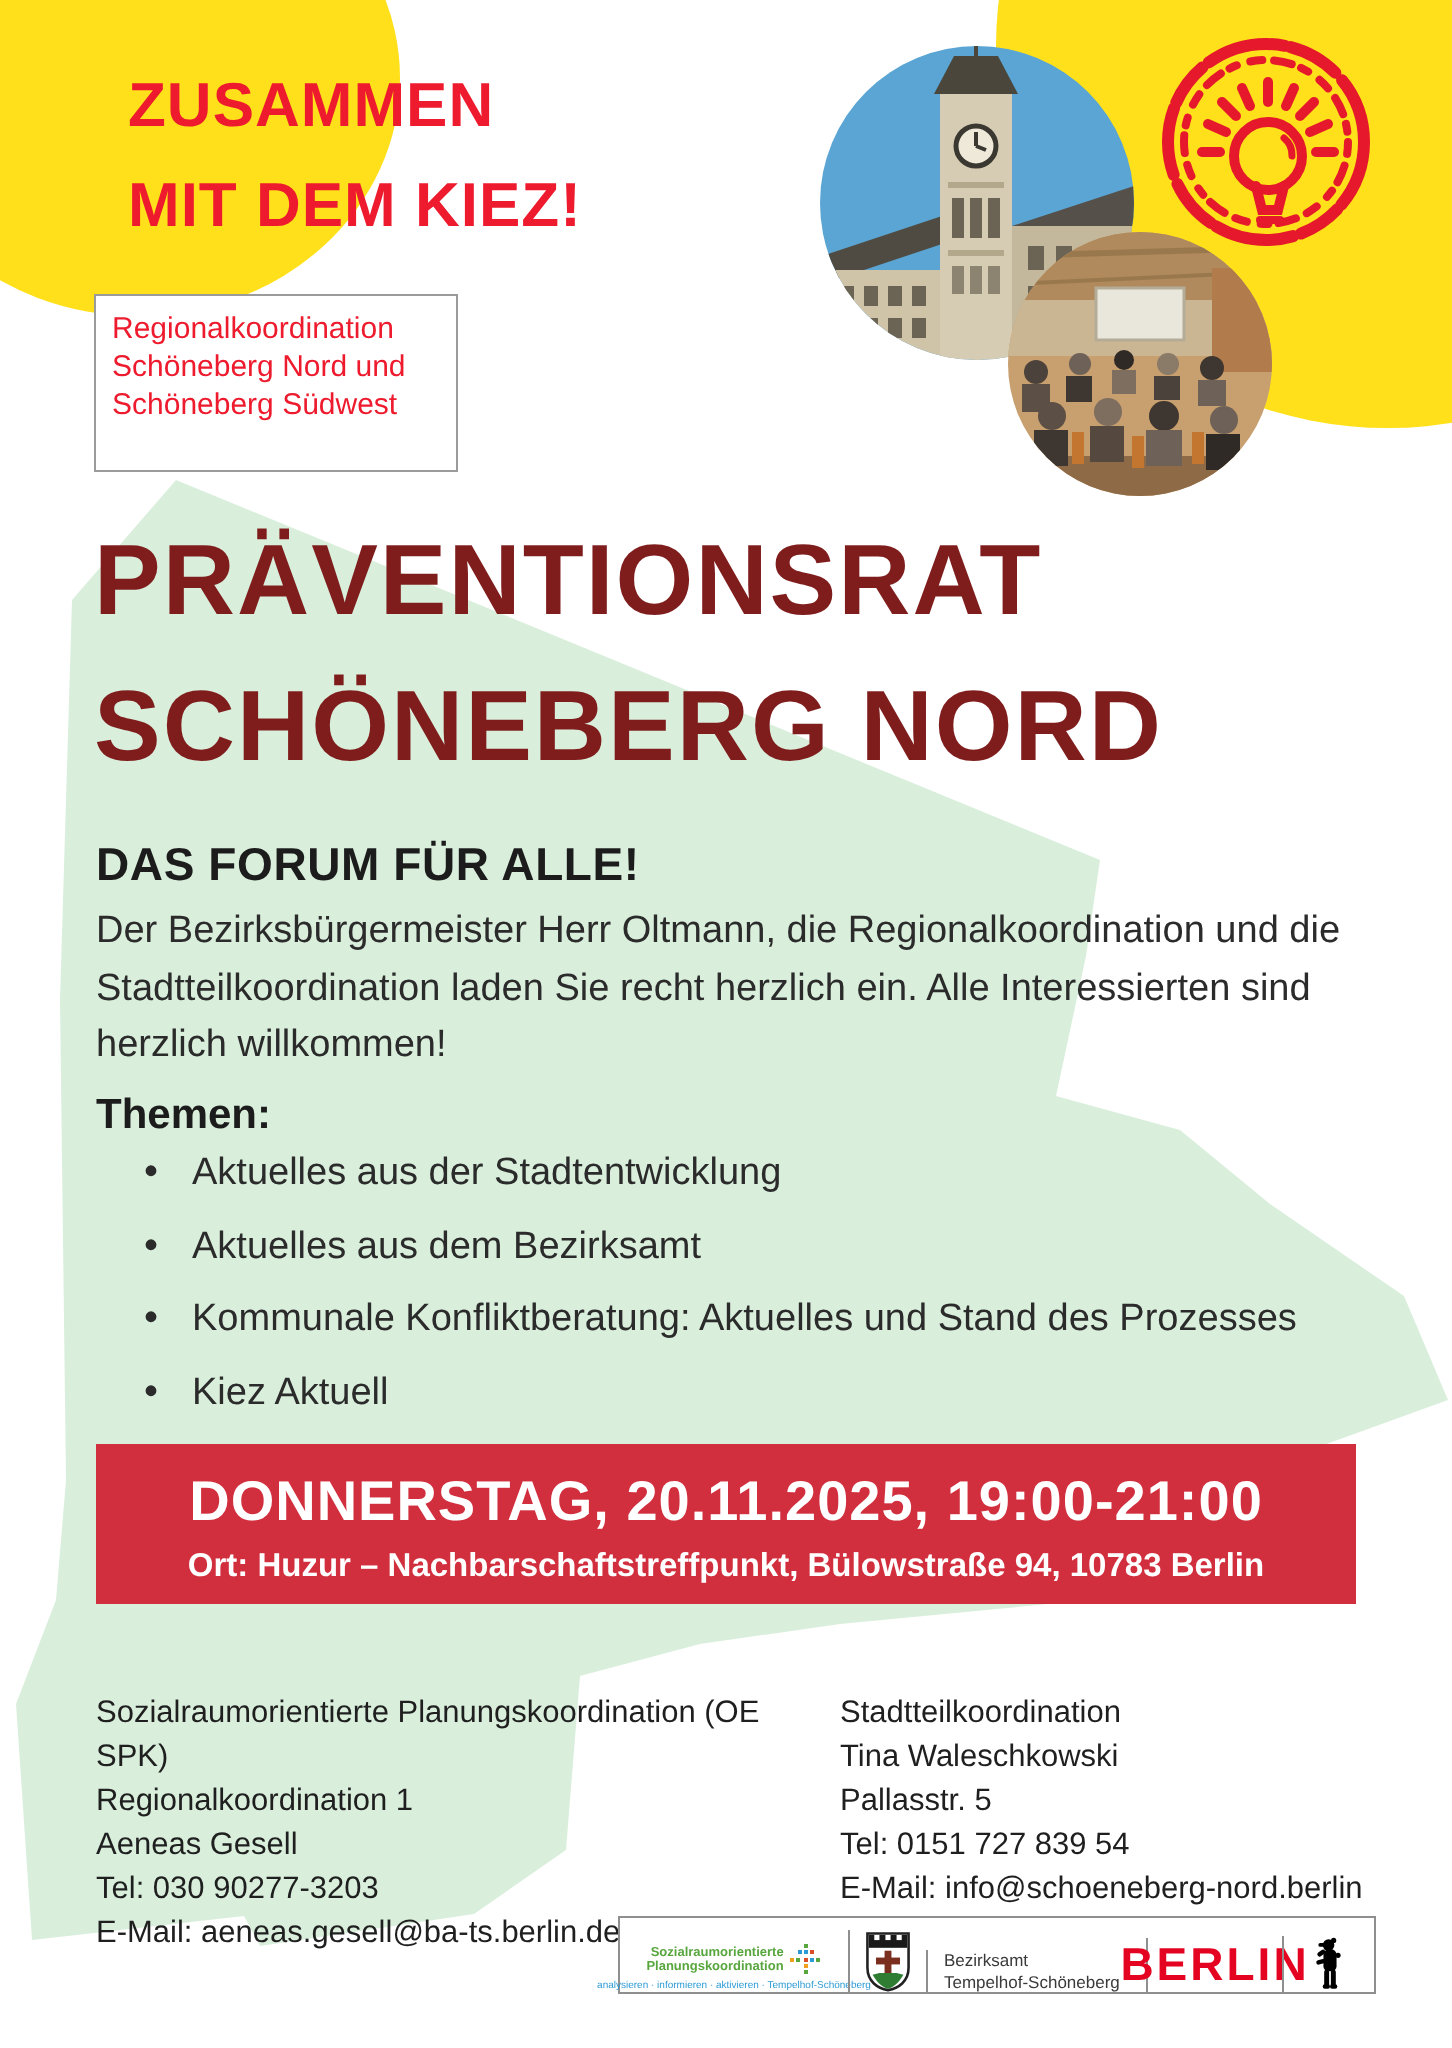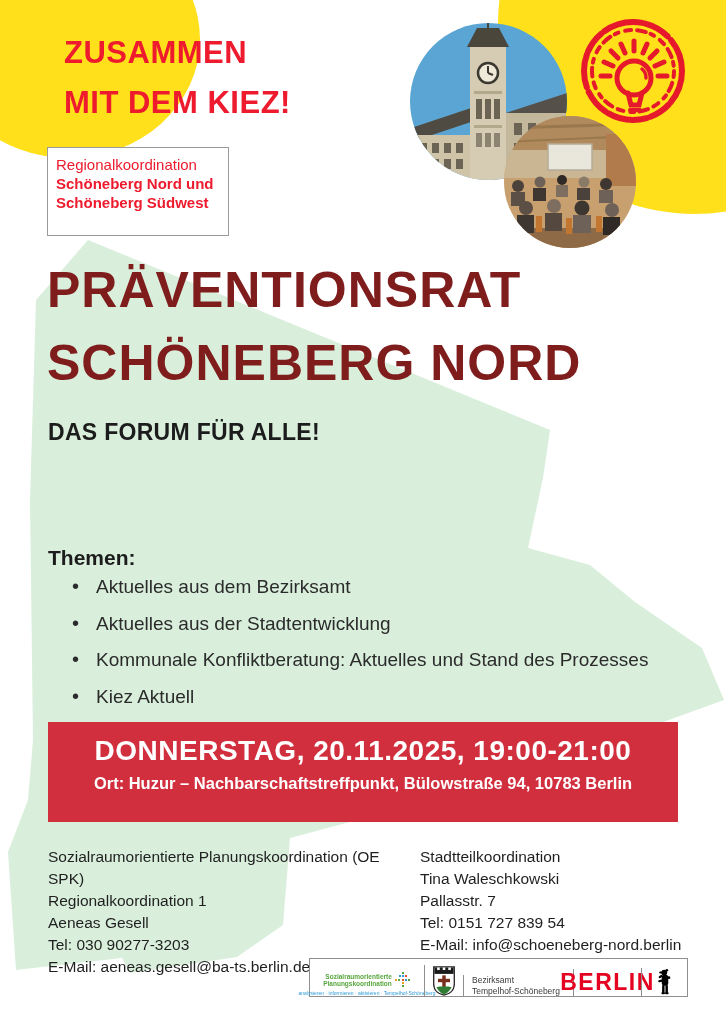--- a/index.html
+++ b/index.html
@@ -24,21 +24,21 @@
     font-size:31px;line-height:50px;font-weight:800;letter-spacing:.5px;
     color:#ED1B2D;
     margin-left:16px;
   }
   .org-box{
     position:absolute;left:47px;top:147px;z-index:3;
     width:164px;padding:7px 8px 23px 8px;
     border:1px solid #9b9b9b;background:#ffffff;
     font-size:15px;line-height:19px;color:#ED1B2D;
   }
-  .org-box .bold{font-weight:bold;}
+  .org-box .bold{font-weight:normal;}
   
   .title{
     position:absolute;left:47px;top:254px;z-index:3;
     font-size:50px;line-height:73px;font-weight:bold;letter-spacing:1px;
     color:#7f1d1d;white-space:nowrap;
   }
   .subtitle{
     position:absolute;left:48px;top:419px;z-index:3;
     font-size:23px;font-weight:bold;color:#1c1c1c;letter-spacing:.3px;
   }
@@ -52,21 +52,21 @@
   }
   .topics{
     position:absolute;left:72px;top:576px;z-index:3;
     list-style:none;margin:0;padding:0;
     font-size:19px;color:#2b2b2b;
   }
   .topics li{margin-bottom:14.5px;padding-left:24px;position:relative;}
   .topics li::before{content:"•";position:absolute;left:0;top:-1px;font-size:20px;color:#2b2b2b;}
   
   .banner{
-    position:absolute;left:48px;top:722px;width:630px;height:100px;z-index:3;
+    position:absolute;left:48px;top:722px;width:630px;height:80px;z-index:3;
     background:#D22F3E;color:#ffffff;text-align:center;
   }
   .banner-title{margin-top:13px;font-size:28px;font-weight:bold;letter-spacing:.5px;}
   .banner-sub{margin-top:7px;font-size:16.5px;font-weight:bold;}
   
   .contact{position:absolute;top:846px;z-index:3;font-size:15.5px;line-height:22px;color:#1f1f1f;}
   .contact-left{left:48px;width:365px;}
   .contact-right{left:420px;width:300px;}
   
   .logo-strip{
@@ -204,46 +204,47 @@
     <div class="bold">Schöneberg Südwest</div>
   </div>
 
   <div class="title">
     <div>PRÄVENTIONSRAT</div>
     <div>SCHÖNEBERG NORD</div>
   </div>
 
   <div class="subtitle">DAS FORUM FÜR ALLE!</div>
 
+  <div class="intro">Der Bezirksbürgermeister Herr Oltmann, die Regionalkoordination und die Stadtteilkoordination laden Sie recht herzlich ein. Alle Interessierten sind herzlich willkommen!</div>
 
   <div class="topics-label">Themen:</div>
 
   <ul class="topics">
+    <li><span>Aktuelles aus der Stadtentwicklung</span></li>
     <li><span>Aktuelles aus dem Bezirksamt</span></li>
-    <li><span>Aktuelles aus der Stadtentwicklung</span></li>
     <li><span>Kommunale Konfliktberatung: Aktuelles und Stand des Prozesses</span></li>
     <li><span>Kiez Aktuell</span></li>
   </ul>
 
   <div class="banner">
     <div class="banner-title">DONNERSTAG, 20.11.2025, 19:00-21:00</div>
     <div class="banner-sub">Ort: Huzur – Nachbarschaftstreffpunkt, Bülowstraße 94, 10783 Berlin</div>
   </div>
 
   <div class="contact contact-left">
     <div>Sozialraumorientierte Planungskoordination (OE SPK)</div>
     <div>Regionalkoordination 1</div>
     <div>Aeneas Gesell</div>
     <div>Tel: 030 90277-3203</div>
     <div>E-Mail: aeneas.gesell@ba-ts.berlin.de</div>
   </div>
   <div class="contact contact-right">
     <div>Stadtteilkoordination</div>
     <div>Tina Waleschkowski</div>
-    <div>Pallasstr. 7</div>
+    <div>Pallasstr. 5</div>
     <div>Tel: 0151 727 839 54</div>
     <div>E-Mail: info@schoeneberg-nord.berlin</div>
   </div>
 
   <div class="logo-strip">
     <div class="logo-box box-spk">
       <div class="spk-inner">
         <div class="spk-row">
           <div class="spk-text">
             <div>Sozialraumorientierte</div>

